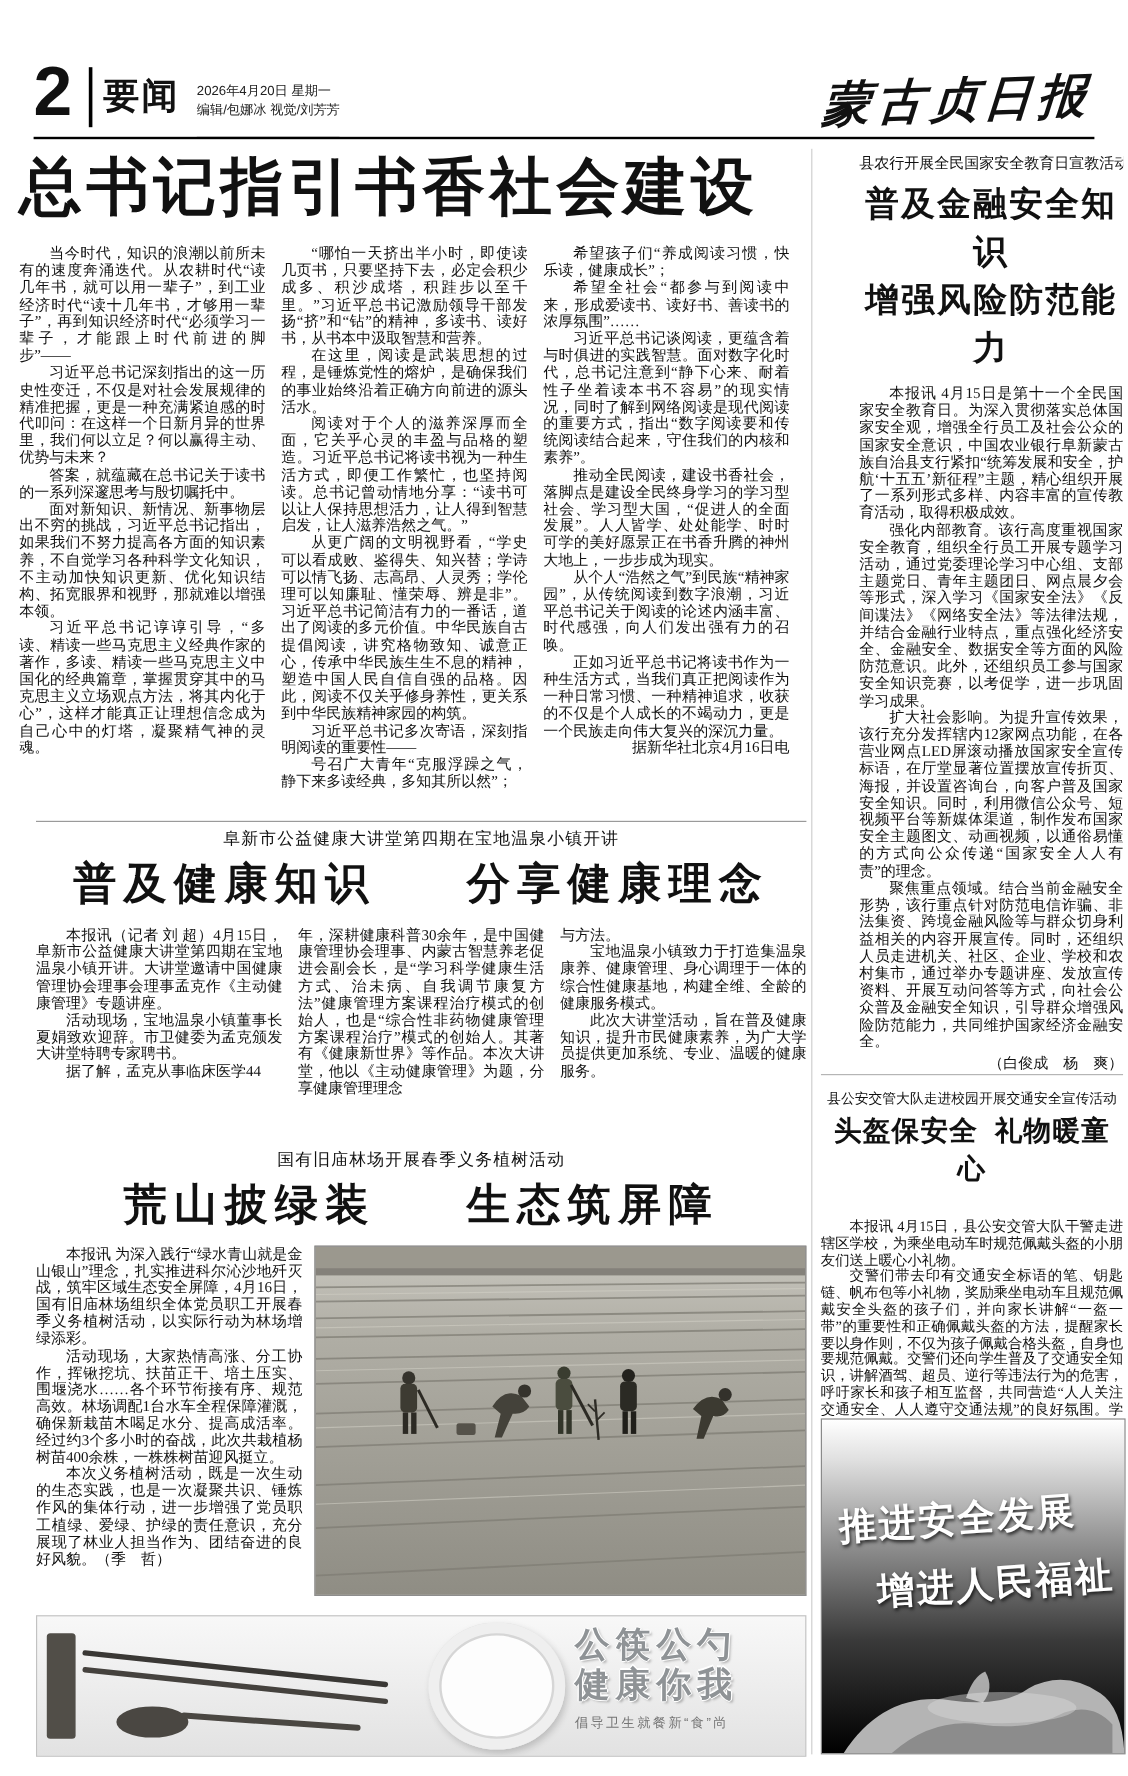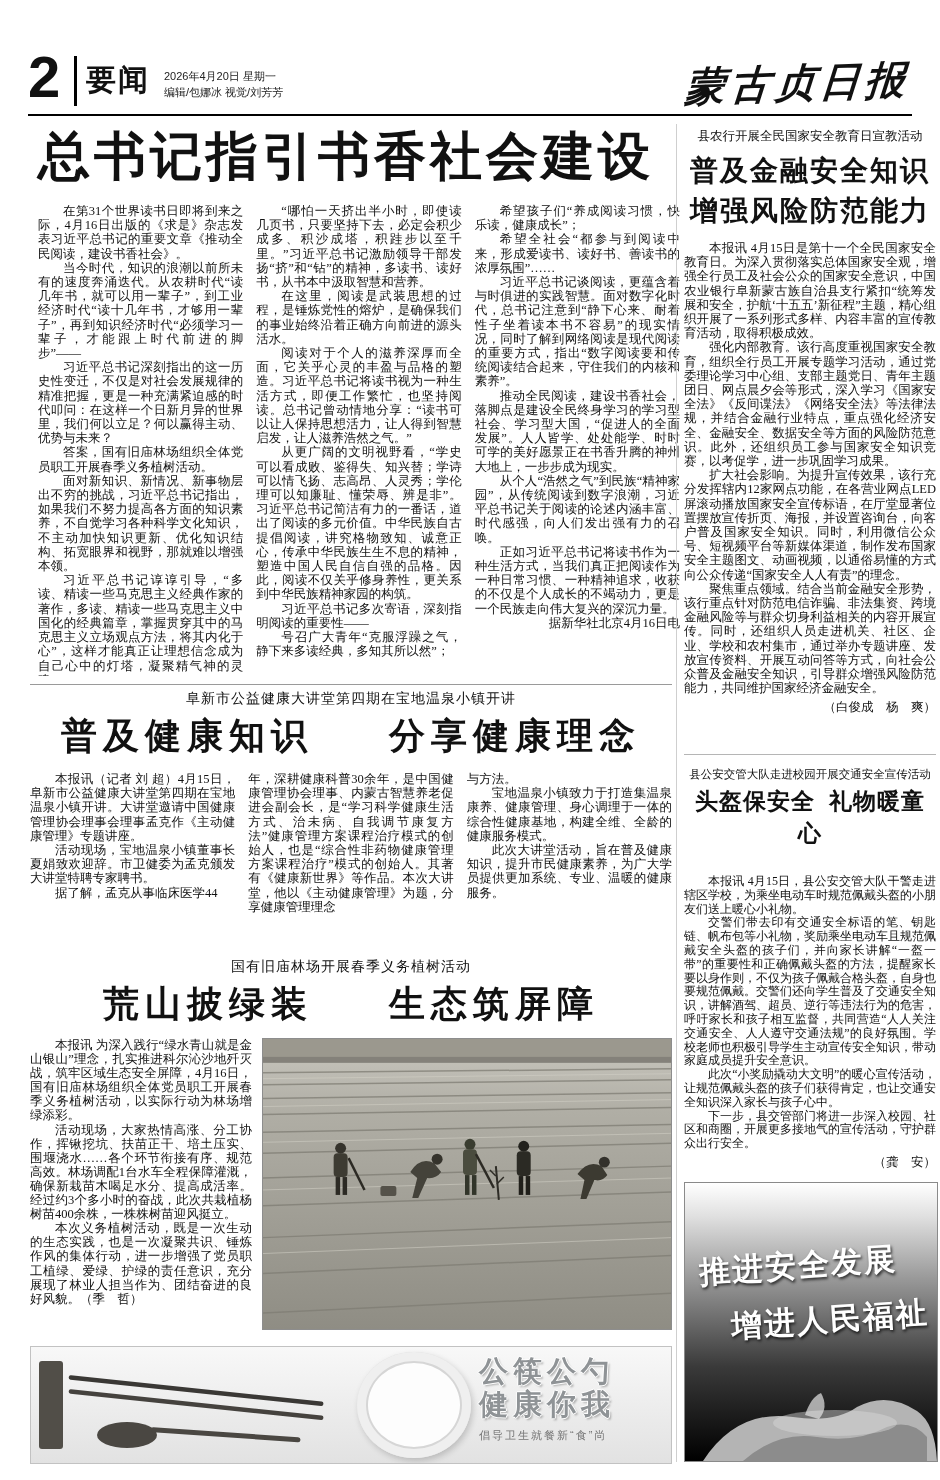--- a/index.html
+++ b/index.html
@@ -13,36 +13,36 @@
   .hd-bar{position:absolute;left:46px;top:2px;width:3px;height:50px;background:#000;}
   .hd-sec{position:absolute;left:58px;top:6px;font-family:"Liberation Sans",sans-serif;
           font-weight:bold;font-size:30px;letter-spacing:2px;}
   .hd-meta{position:absolute;left:136px;top:14px;font-family:"Liberation Sans",sans-serif;
            font-size:11px;line-height:16px;color:#222;}
   .hd-staff{border-bottom:1px solid #555;padding-bottom:14px;}
   .hd-masthead{position:absolute;right:2px;top:2px;font-size:40px;font-weight:bold;
                font-style:italic;letter-spacing:5px;transform:rotate(-2deg) skewX(-6deg);}
   .hd-rule{position:absolute;left:28px;right:28px;top:114px;height:2px;background:#000;}
   
-  .lead{position:absolute;left:38px;top:124px;width:642px;}
+  .lead{position:absolute;left:16px;top:124px;width:642px;}
   .lead-title{margin:0;font-family:"Liberation Sans",sans-serif;font-weight:900;
               font-size:52px;line-height:64px;letter-spacing:4px;white-space:nowrap;}
   .lead-cols{display:flex;gap:13px;margin-top:16px;height:472px;overflow:hidden;}
   .ncol{flex:1;font-size:12.5px;line-height:14.2px;text-align:justify;overflow:hidden;}
   .dateline{text-indent:0;text-align:right;}
   .vrule{position:absolute;left:676px;top:124px;height:1338px;width:1px;background:#cfcfcf;}
   .hrule-lead{position:absolute;left:30px;top:684px;width:642px;height:1px;background:#9a9a9a;}
   
   .rail{position:absolute;left:684px;top:128px;width:252px;height:1052px;overflow:hidden;}
   .kicker{font-family:"Liberation Sans",sans-serif;font-size:12.5px;text-align:center;white-space:nowrap;}
   .rr-title{margin:6px 0 10px;font-family:"Liberation Serif",serif;font-weight:bold;
             font-size:28px;line-height:40px;letter-spacing:2px;text-align:center;}
   .rr-body{font-size:12.5px;line-height:14.2px;text-align:justify;}
   .byline{text-indent:0;text-align:right;margin-top:3px;font-size:12.5px;}
-  .fin{min-height:626px;}
+  .fin{min-height:626px;margin-left:32px;}
   .rr-div{border-top:1px solid #b5b5b5;margin:0 0 12px;}
   .helmet .kicker{font-size:11.5px;}
   .rr-title2{margin:4px 0 25px;font-family:"Liberation Serif",serif;font-weight:bold;
              font-size:23px;line-height:32px;text-align:center;letter-spacing:1px;}
   .tgap{display:inline-block;width:14px;}
   .helmet .rr-body{font-size:12px;line-height:13.8px;}
   
   .health{position:absolute;left:30px;top:690px;width:642px;}
   .sec-kicker{font-family:"Liberation Sans",sans-serif;font-size:14px;text-align:center;letter-spacing:1px;}
   .sec-title{display:flex;justify-content:center;gap:76px;margin-top:6px;
@@ -93,24 +93,23 @@
       <div class="hd-staff">编辑/包娜冰 视觉/刘芳芳</div>
     </div>
     <div class="hd-masthead">蒙古贞日报</div>
   </header>
   <div class="hd-rule"></div>
 
   <section class="lead">
     <h1 class="lead-title">总书记指引书香社会建设</h1>
     <div class="lead-cols">
       <div class="ncol">
-          <p>在第31个世界读书日即将到来之际，4月16日出版的《求是》杂志发表习近平总书记的重要文章《推动全民阅读，建设书香社会》。</p>
           <p>当今时代，知识的浪潮以前所未有的速度奔涌迭代。从农耕时代“读几年书，就可以用一辈子”，到工业经济时代“读十几年书，才够用一辈子”，再到知识经济时代“必须学习一辈子，才能跟上时代前进的脚步”——</p>
           <p>习近平总书记深刻指出的这一历史性变迁，不仅是对社会发展规律的精准把握，更是一种充满紧迫感的时代叩问：在这样一个日新月异的世界里，我们何以立足？何以赢得主动、优势与未来？</p>
-          <p>答案，国有旧庙林场组织全体党员职工开展春季义务植树活动。</p>
+          <p>答案，就蕴藏在总书记关于读书的一系列深邃思考与殷切嘱托中。</p>
           <p>面对新知识、新情况、新事物层出不穷的挑战，习近平总书记指出，如果我们不努力提高各方面的知识素养，不自觉学习各种科学文化知识，不主动加快知识更新、优化知识结构、拓宽眼界和视野，那就难以增强本领。</p>
           <p>习近平总书记谆谆引导，“多读、精读一些马克思主义经典作家的著作，多读、精读一些马克思主义中国化的经典篇章，掌握贯穿其中的马克思主义立场观点方法，将其内化于心”，这样才能真正让理想信念成为自己心中的灯塔，凝聚精气神的灵魂。</p>
         </div>
       <div class="ncol">
           <p>“哪怕一天挤出半小时，即使读几页书，只要坚持下去，必定会积少成多、积沙成塔，积跬步以至千里。”习近平总书记激励领导干部发扬“挤”和“钻”的精神，多读书、读好书，从书本中汲取智慧和营养。</p>
           <p>在这里，阅读是武装思想的过程，是锤炼党性的熔炉，是确保我们的事业始终沿着正确方向前进的源头活水。</p>
           <p>阅读对于个人的滋养深厚而全面，它关乎心灵的丰盈与品格的塑造。习近平总书记将读书视为一种生活方式，即便工作繁忙，也坚持阅读。总书记曾动情地分享：“读书可以让人保持思想活力，让人得到智慧启发，让人滋养浩然之气。”</p>
           <p>从更广阔的文明视野看，“学史可以看成败、鉴得失、知兴替；学诗可以情飞扬、志高昂、人灵秀；学伦理可以知廉耻、懂荣辱、辨是非”。习近平总书记简洁有力的一番话，道出了阅读的多元价值。中华民族自古提倡阅读，讲究格物致知、诚意正心，传承中华民族生生不息的精神，塑造中国人民自信自强的品格。因此，阅读不仅关乎修身养性，更关系到中华民族精神家园的构筑。</p>
           <p>习近平总书记多次寄语，深刻指明阅读的重要性——</p>
           <p>号召广大青年“克服浮躁之气，静下来多读经典，多知其所以然”；</p>

